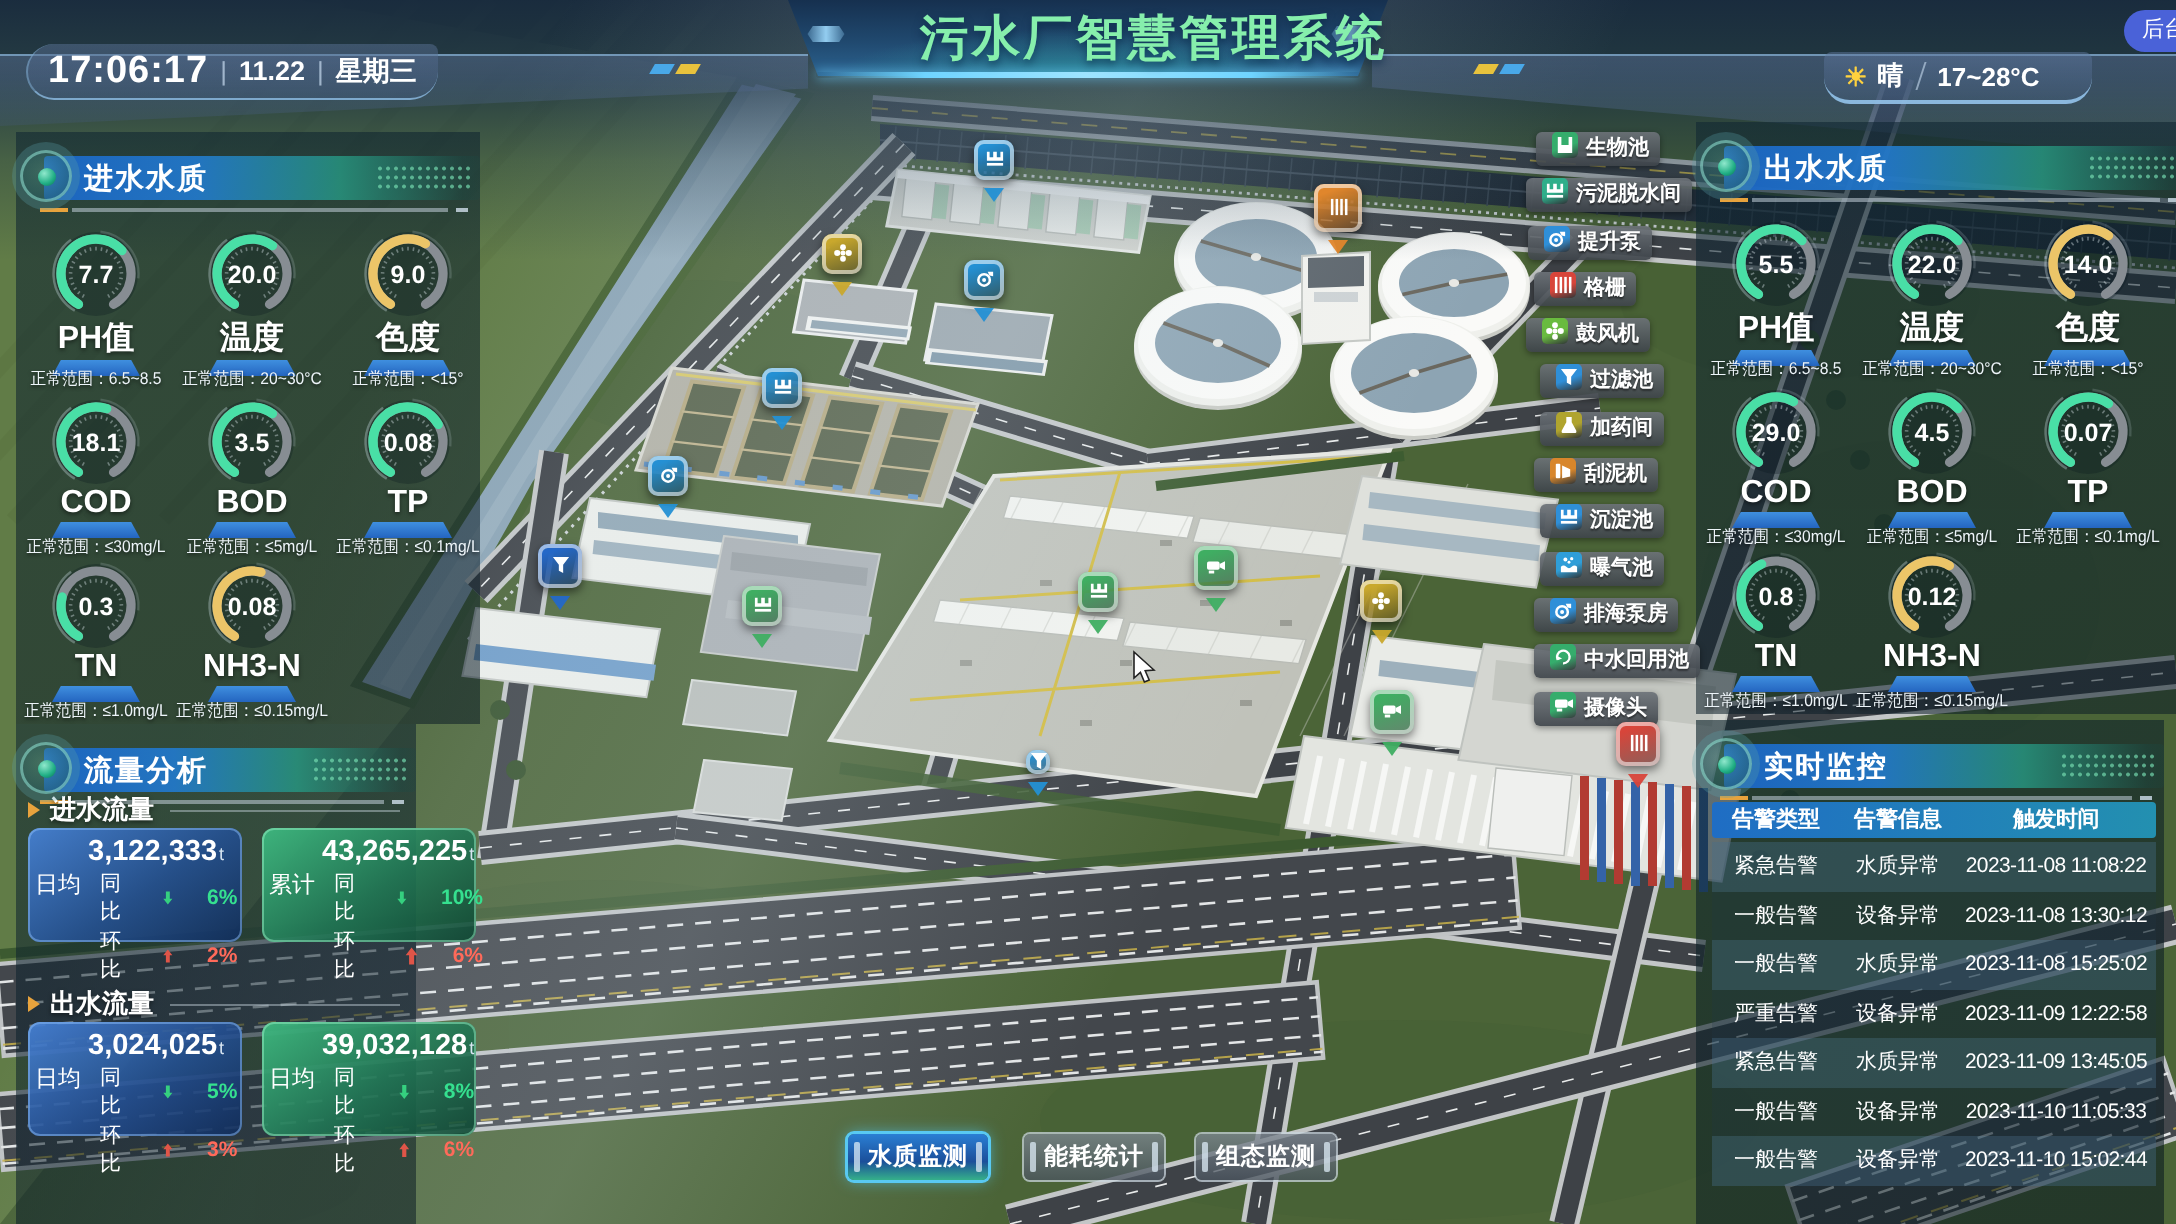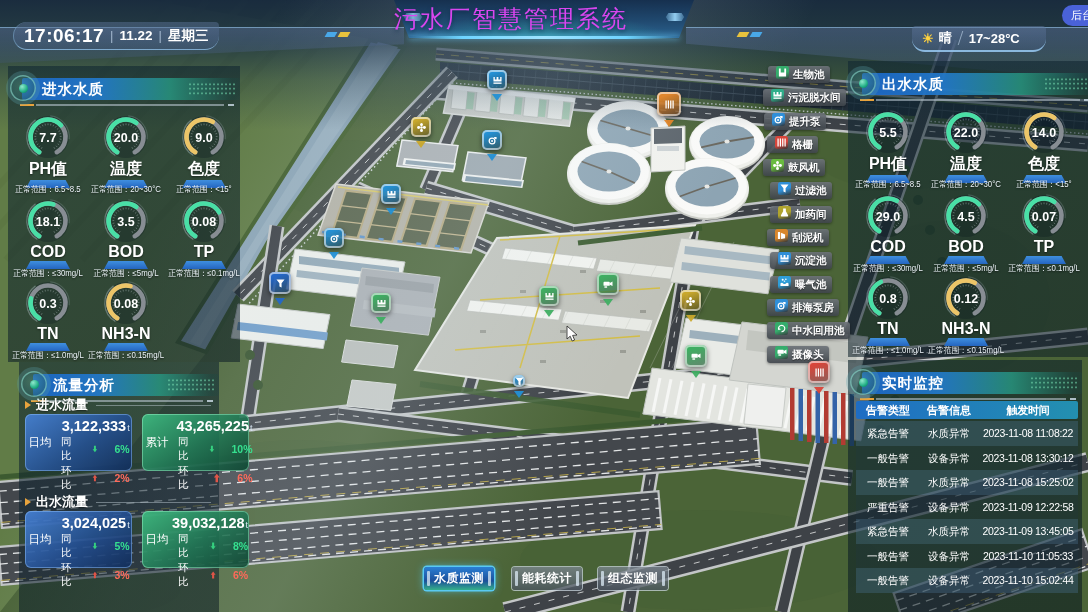--- a/index.html
+++ b/index.html
@@ -5,38 +5,38 @@
 #app{position:relative;width:1088px;height:612px;overflow:hidden}
 #scene{position:absolute;left:0;top:0}
 .topfade{position:absolute;left:0;top:0;width:1088px;height:130px;background:linear-gradient(180deg,rgba(24,42,62,0.97) 0%,rgba(24,46,66,0.8) 30%,rgba(24,48,66,0.35) 62%,rgba(24,48,66,0) 100%);pointer-events:none}
 .streak{position:absolute;left:0;top:0;width:1088px;height:612px;background:linear-gradient(118deg,rgba(255,255,255,0) 20%,rgba(215,232,242,0.13) 31%,rgba(215,232,242,0.18) 42%,rgba(255,255,255,0) 58%);pointer-events:none}
 
 .wingL{position:absolute;left:0;top:27px;width:404px;height:36px;background:linear-gradient(180deg,rgba(88,110,148,0.5),rgba(66,88,122,0.3));border-top:1.5px solid rgba(150,195,235,0.65);clip-path:polygon(0 0,100% 0,100% 48%,0 100%)}
 .wingR{position:absolute;left:686px;top:27px;width:402px;height:52px;background:linear-gradient(180deg,rgba(88,110,148,0.5),rgba(66,88,122,0.3));border-top:1.5px solid rgba(150,195,235,0.65);clip-path:polygon(0 0,100% 0,100% 100%,0 32%)}
 .titlewrap{position:absolute;left:394px;top:0;width:300px;height:42px}
 .titlebg{position:absolute;left:0;top:0;width:300px;height:38px;background:radial-gradient(ellipse 60% 90% at 50% 100%,rgba(46,170,165,0.55),rgba(46,170,165,0) 70%),linear-gradient(180deg,#16304f 0%,#20496f 55%,#2c6390 100%);clip-path:polygon(0 0,100% 0,95% 100%,5% 100%)}
 .titleedge{position:absolute;left:14px;top:36px;width:272px;height:3px;background:linear-gradient(90deg,rgba(90,200,255,0.1),#6fd4ff 20%,#9fe4ff 50%,#6fd4ff 80%,rgba(90,200,255,0.1));border-radius:2px;box-shadow:0 0 6px rgba(110,210,255,0.8)}
-.title{position:absolute;left:0;top:3px;width:300px;text-align:left;font-size:24px;font-weight:normal;color:#d946ef;letter-spacing:2px;text-shadow:0 2px 4px rgba(0,30,60,0.6)}
+.title{position:absolute;left:0;top:3px;width:300px;text-align:right;font-size:24px;font-weight:bold;color:#86efac;letter-spacing:2px;text-shadow:0 2px 4px rgba(0,30,60,0.6)}
 .tdiamond{position:absolute;top:13px;width:22px;height:8px;background:linear-gradient(90deg,rgba(120,200,255,0.15),rgba(160,220,255,0.9),rgba(120,200,255,0.15));clip-path:polygon(8% 50%,20% 0,80% 0,92% 50%,80% 100%,20% 100%)}
 .slash{position:absolute;width:10px;height:5px;transform:skewX(-30deg)}
 
 .timepill{position:absolute;left:13px;top:22px;width:206px;height:28px;white-space:nowrap;background:linear-gradient(180deg,rgba(90,114,150,0.5),rgba(66,90,124,0.42));border-radius:14px 4px 14px 14px;border-bottom:1.5px solid rgba(150,200,240,0.7);border-left:1px solid rgba(150,200,240,0.4);display:flex;align-items:center;color:#fff}
 .tclock{font-size:19px;font-weight:bold;margin-left:10px;letter-spacing:0.5px}
 .tsep{margin:0 6px;color:rgba(200,220,240,0.7);font-size:13px}
 .tdate,.tweek{font-size:13.5px;font-weight:bold}
 
 .wpill{position:absolute;left:912px;top:26px;width:134px;height:26px;background:linear-gradient(180deg,rgba(95,120,158,0.5),rgba(70,95,130,0.35));border-radius:4px 4px 13px 13px;border-bottom:2px solid rgba(150,200,240,0.85);display:flex;align-items:center;color:#fff;font-size:13px;font-weight:bold}
 .sun{color:#ffd23e;font-size:13px;margin:0 5px 0 10px}
 .wsep{width:1px;height:14px;background:rgba(200,220,240,0.6);margin:0 8px;transform:skewX(-18deg)}
 
 .backpill{position:absolute;left:1062px;top:5px;width:40px;height:21px;border-radius:11px;background:#4a62d8;color:#fff;font-size:11px;line-height:21px;padding-left:9px}
 
 .panel{position:absolute;background:linear-gradient(160deg,rgba(15,38,50,0.58),rgba(9,26,36,0.54));color:#fff}
 #p-in{left:8px;top:66px;width:232px;height:296px}
-#p-flow{left:19px;top:362px;width:200px;height:250px}
+#p-flow{left:8px;top:362px;width:200px;height:250px}
 #p-out{left:848px;top:61px;width:248px;height:296px}
 #p-mon{left:848px;top:360px;width:234px;height:252px;background:linear-gradient(160deg,rgba(14,36,44,0.62),rgba(8,24,30,0.58))}
 .phead{position:relative;height:22px;margin-top:12px}
 .phicon{position:absolute;left:2px;top:-3px;width:26px;height:26px;border-radius:50%;background:radial-gradient(circle at 40% 40%,rgba(120,220,200,0.25),rgba(30,80,90,0.7));box-shadow:0 0 0 1.5px rgba(150,230,215,0.55) inset,0 0 0 4px rgba(90,160,170,0.3);z-index:2}
 .phdot{position:absolute;left:8.5px;top:8.5px;width:9px;height:9px;border-radius:50%;background:radial-gradient(circle at 35% 30%,#8fe8cc,#1fae84 60%,#0d6b52)}
 .phbar{position:absolute;left:14px;top:0;right:0;height:22px;background:linear-gradient(90deg,rgba(27,102,198,0.95) 0%,rgba(34,121,203,0.92) 35%,rgba(39,148,127,0.85) 68%,rgba(25,75,70,0.35) 96%,rgba(25,75,70,0.2) 100%);border-radius:2px}
 .phbar:after{content:"";position:absolute;right:4px;top:4px;width:48px;height:14px;background-image:radial-gradient(rgba(120,225,180,0.65) 0.8px,transparent 1px);background-size:4px 4.5px}
 .phtitle{position:absolute;left:20px;top:2px;font-size:14.5px;font-weight:bold;letter-spacing:1px}
 .phline{position:relative;height:2px;margin:4px 6px 0 12px}
 .phline .po{position:absolute;left:0;top:0;width:14px;height:2px;background:#e8a33d}
@@ -49,21 +49,21 @@
 .grange{position:absolute;left:50%;transform:translateX(-50%) scaleX(0.92);top:70px;font-size:8.5px;color:#edf4f9;white-space:nowrap;text-shadow:0 1px 2px rgba(0,0,0,0.6)}
 
 .fsub{position:absolute;left:6px;right:8px;display:flex;align-items:center;font-size:13px;font-weight:bold;color:#fff;text-shadow:0 1px 2px rgba(0,0,0,0.5)}
 .fsub:after{content:"";flex:1;height:1px;background:rgba(200,212,222,0.45);margin-left:8px}
 .fsub:before{content:"";display:inline-block;width:0;height:0;border-left:6px solid #e8a33d;border-top:4px solid transparent;border-bottom:4px solid transparent;margin-right:5px}
 .fcard{position:absolute;width:107px;height:57px;border-radius:6px;display:flex;color:#fff}
 .fcard.blue{background:linear-gradient(145deg,rgba(70,130,215,0.92) 0%,rgba(35,80,150,0.85) 55%,rgba(16,45,92,0.88) 100%);box-shadow:0 0 0 1px rgba(140,190,250,0.5) inset}
 .fcard.green{background:linear-gradient(145deg,rgba(62,185,128,0.95) 0%,rgba(32,120,85,0.88) 55%,rgba(14,70,50,0.9) 100%);box-shadow:0 0 0 1px rgba(150,240,195,0.5) inset}
 .flab{width:30px;flex-shrink:0;white-space:nowrap;font-size:11.5px;font-weight:normal;display:flex;align-items:center;justify-content:center}
 .fbody{flex:1;padding-top:4px;padding-right:7px}
-.fval{font-size:14.5px;font-weight:bold;text-align:right}
+.fval{font-size:14.5px;font-weight:bold;text-align:left}
 .funit{font-size:9px;font-weight:normal;margin-left:1px;color:#d8e6f2}
 .frow{font-size:10.5px;margin-top:1px;display:flex;align-items:center;gap:17px;justify-content:flex-start;padding-left:6px}
 .frow .gtx{color:#35e08f;font-size:10.5px}
 .frow .rtx{color:#ff6a5a;font-size:10.5px}
 
 .trow{display:flex;height:24.5px;line-height:24.5px;font-size:10.5px;margin:0 4px 0 8px;color:#fff}
 .trow .c1{width:64px;text-align:center;flex-shrink:0}
 .trow .c2{width:58px;text-align:center;flex-shrink:0}
 .trow .c3{flex:1;text-align:center;letter-spacing:-0.3px;white-space:nowrap}
 .thead{height:18px;line-height:18px;background:linear-gradient(90deg,#1f6dc4,#2390b0);font-weight:bold;font-size:11px;border-radius:2px;margin-top:1px;margin-bottom:2px}

